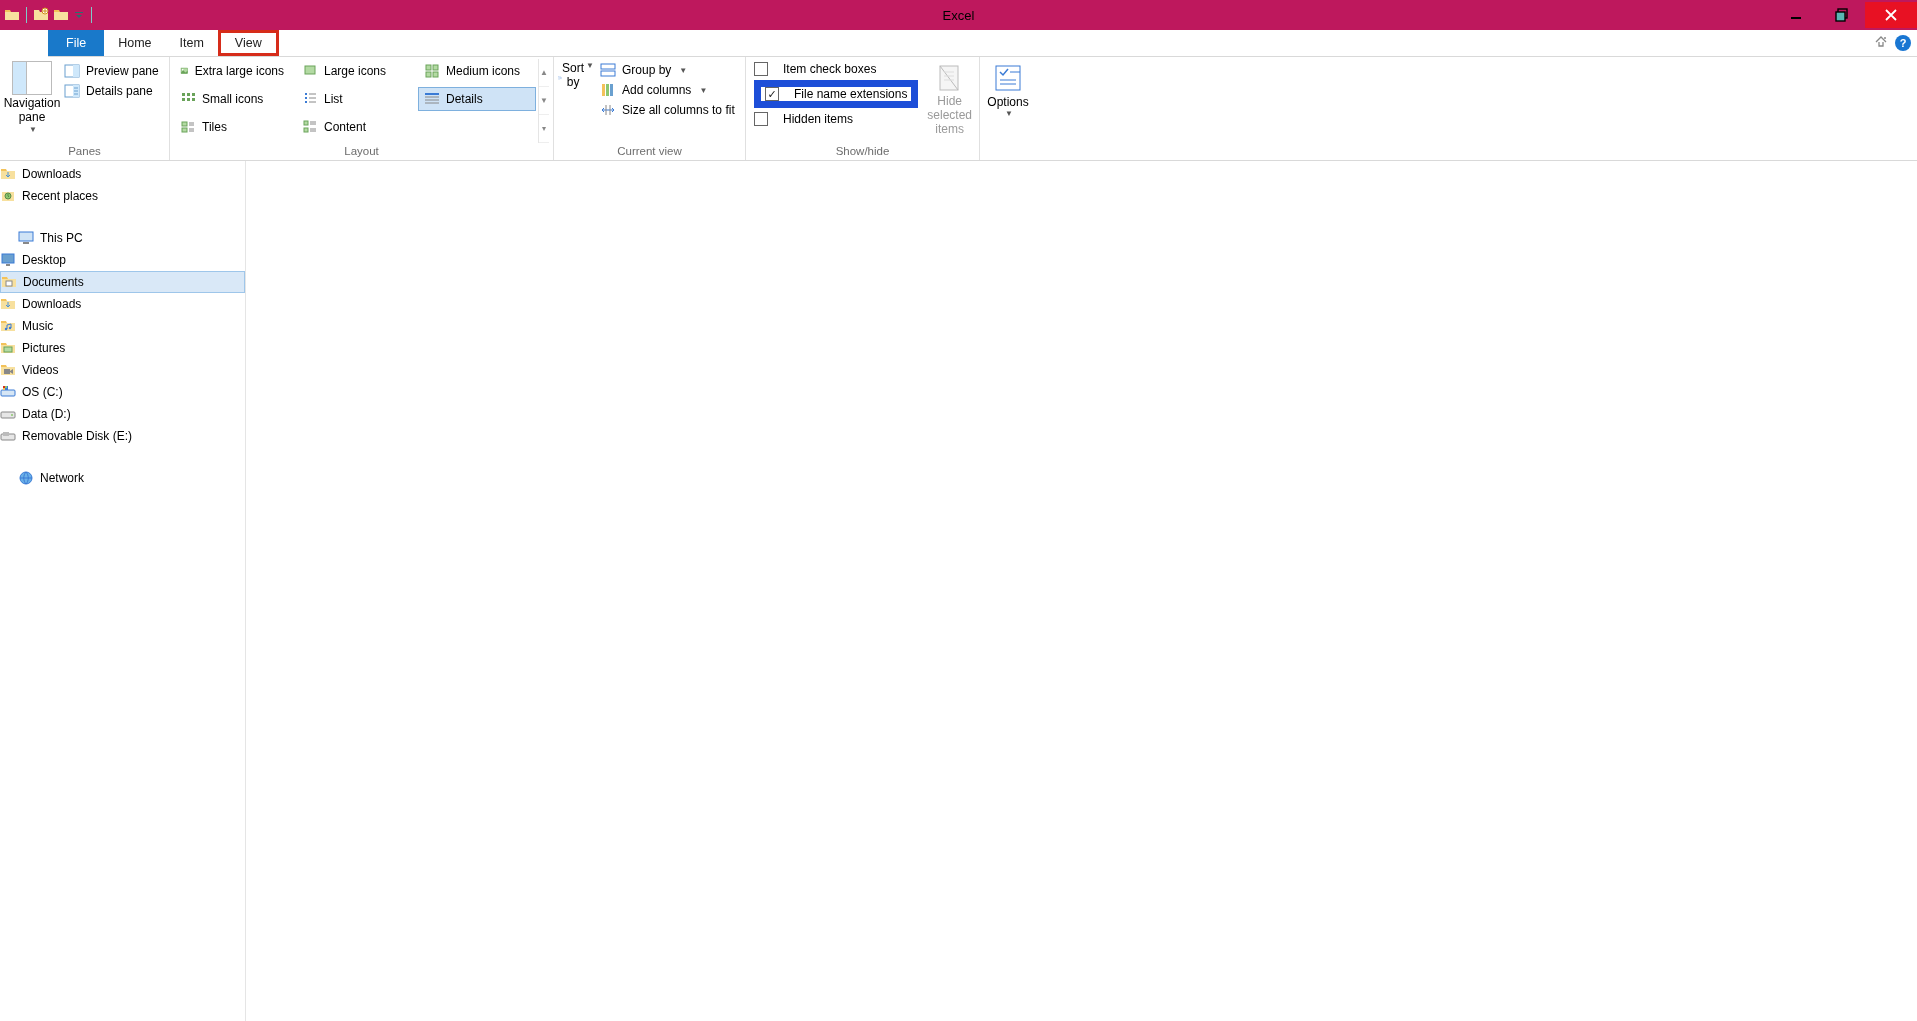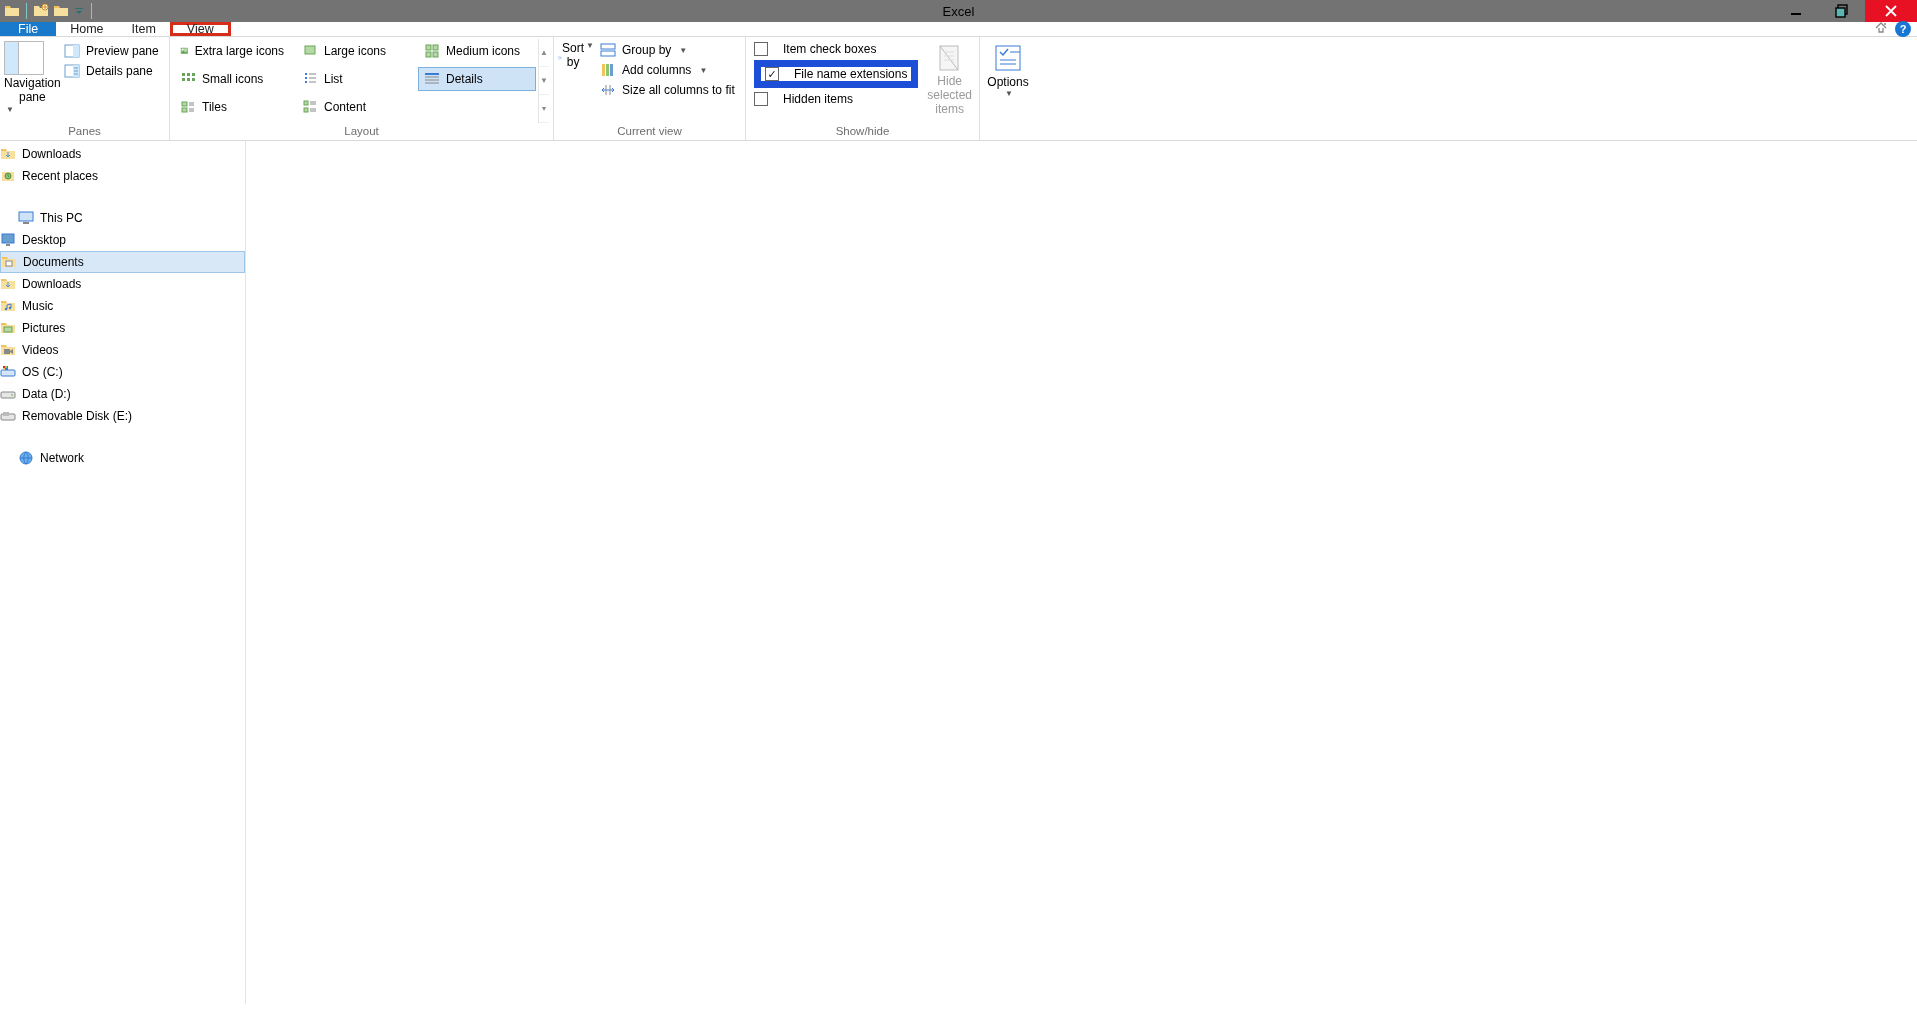--- a/index.html
+++ b/index.html
@@ -1,48 +1,48 @@
 <!DOCTYPE html>
 <html><head>
 <meta charset="utf-8">
 <style>
   * { box-sizing: border-box; margin: 0; padding: 0; font-family: "Segoe UI", Tahoma, sans-serif; font-size: 12px; }
   body { background: #fff; width: 1917px; height: 1021px; overflow: hidden; }
 
   
-  .titlebar { height: 22px; background: #737373; display: flex; align-items: center; position: relative; }
+  .titlebar { height: 30px; background: #be185d; display: flex; align-items: center; position: relative; }
   .titlebar-left { display: flex; align-items: center; gap: 4px; padding: 0 4px; }
   .icon-small { width: 16px; height: 16px; display: inline-flex; align-items: center; justify-content: center; }
   .folder-icon svg, .icon-small svg { width: 16px; height: 16px; }
   .qat-sep { width: 1px; height: 16px; background: #7fcac8; margin: 0 2px; }
   .qat-drop { width: 12px; height: 16px; display: flex; flex-direction: column; align-items: center; justify-content: center; }
   .qat-drop svg { width: 8px; height: 8px; }
   .title-center { position: absolute; left: 50%; transform: translateX(-50%); color: #000; font-size: 13px; }
   .win-controls { margin-left: auto; display: flex; height: 26px; }
   .win-btn { width: 46px; height: 26px; display: flex; align-items: center; justify-content: center; color: #000; }
   .win-btn.close { background: #E81123; color: #fff; width: 52px; }
   .win-btn svg { width: 14px; height: 14px; }
 
   
-  .tabs-row { height: 15px; background: #fff; border-bottom: 1px solid #d9d9d9; display: flex; align-items: stretch; position: relative; }
+  .tabs-row { height: 27px; background: #fff; border-bottom: 1px solid #d9d9d9; display: flex; align-items: stretch; position: relative; margin-left: 48px; }
   .tab { padding: 0 14px; display: flex; align-items: center; font-size: 12.5px; color: #222; cursor: default; }
   .tab.file { background: #1979CA; color: #fff; padding: 0 18px; }
   .tab.active { border: 3px solid #d62c1a; border-bottom: 3px solid #d62c1a; background: #fff; }
   .tabs-right { margin-left: auto; display: flex; align-items: center; gap: 6px; padding-right: 6px; }
   .pin-icon svg, .help-icon svg { width: 16px; height: 16px; }
   .help-circle { width: 16px; height: 16px; border-radius: 50%; background: #1976d2; color: #fff; display: flex; align-items: center; justify-content: center; font-size: 11px; font-weight: bold; }
 
   
   .ribbon { height: 104px; background: #fff; border-bottom: 1px solid #d9d9d9; display: flex; }
   .group { border-right: 1px solid #e0e0e0; display: flex; flex-direction: column; padding: 2px 4px 0 4px; }
   .group-body { flex: 1; display: flex; }
   .group-label { text-align: center; color: #6d6d6d; font-size: 11.5px; padding: 2px 0 3px 0; }
 
   
-  .panes-big { width: 56px; display: flex; flex-direction: column; align-items: flex-start; padding-top: 2px; }
+  .panes-big { width: 56px; display: flex; flex-direction: column; align-items: center; padding-top: 2px; }
   .nav-icon-box { width: 40px; height: 34px; border: 1px solid #bbb; display: flex; }
   .nav-icon-box .left { width: 14px; background: #cfe8fb; border-right: 1px solid #bbb; }
   .nav-icon-box .right { flex: 1; background: #fff; }
   .panes-big .label { text-align: center; line-height: 1.15; margin-top: 2px; }
   .drop-caret { font-size: 8px; color: #555; margin-left: 2px; }
   .panes-right { display: flex; flex-direction: column; gap: 4px; padding: 4px 6px 0 4px; }
   .pane-item { display: flex; align-items: center; gap: 6px; white-space: nowrap; }
   .pane-item .ic { width: 16px; height: 16px; display: inline-flex; }
 
   

